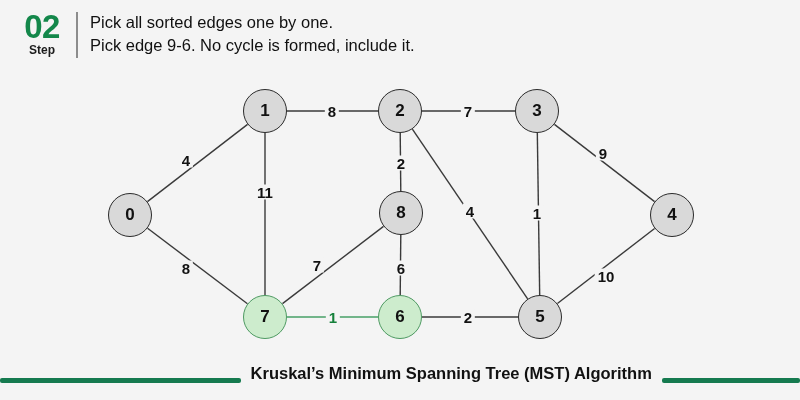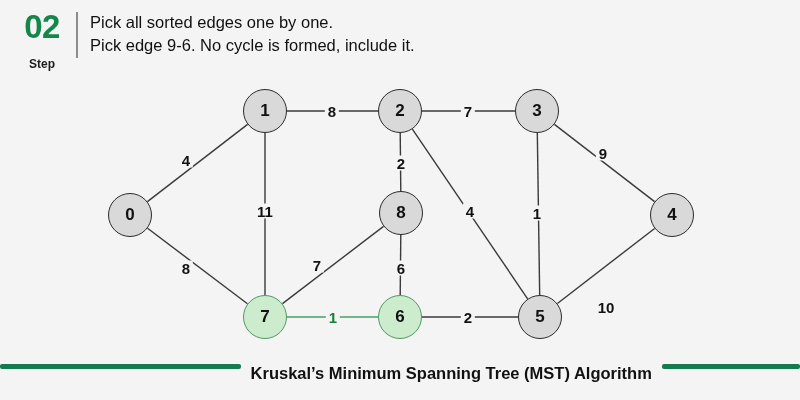--- a/index.html
+++ b/index.html
@@ -20,21 +20,21 @@
   .step-badge{
     display:flex;flex-direction:column;align-items:center;
     width:56px;
   }
   .step-num{
     font-size:33px;font-weight:bold;color:#13874a;
     line-height:1.0;letter-spacing:-0.5px;
   }
   .step-word{
     font-size:12px;font-weight:bold;color:#1c1c1c;
-    margin-top:14px;
+    margin-top:0;
   }
   .header-divider{
     width:2px;background:#8c8c8c;
     height:46px;margin:2px 12px 0 6px;
   }
   .header-lines{
     display:flex;flex-direction:column;justify-content:center;
     padding-top:1px;
   }
   .header-line{
@@ -65,21 +65,21 @@
     padding:0 3px;
     transform:translate(-50%,-50%);
     white-space:nowrap;
     line-height:1;
   }
   .elabel.sel{color:#15803a;}
 
   
   .footer{
     position:absolute;left:0;right:0;bottom:16px;
-    display:flex;align-items:flex-start;justify-content:center;
+    display:flex;align-items:flex-end;justify-content:center;
     gap:10px;
   }
   .f-rule{height:5px;background:#157a4f;border-radius:2px;}
   .f-rule.left{width:296px;}
   .f-rule.right{width:170px;}
   .f-text{
     font-size:16.5px;font-weight:bold;color:#111;white-space:nowrap;
   }
 </style>
 </head>
@@ -142,27 +142,27 @@
           <span>7</span>
         </div>
         <div class="node" style="left: 379px; top: 191px;">
           <span>8</span>
         </div>
       </div>
     <div id="label-layer">
         <div class="elabel" style="left: 186px; top: 160px;">4</div>
         <div class="elabel" style="left: 186px; top: 268px;">8</div>
         <div class="elabel" style="left: 332px; top: 111px;">8</div>
-        <div class="elabel" style="left: 265px; top: 211px;">11</div>
+        <div class="elabel" style="left: 265px; top: 192px;">11</div>
         <div class="elabel" style="left: 468px; top: 111px;">7</div>
         <div class="elabel" style="left: 401px; top: 163px;">2</div>
         <div class="elabel" style="left: 470px; top: 211px;">4</div>
         <div class="elabel" style="left: 537px; top: 213px;">1</div>
         <div class="elabel" style="left: 603px; top: 153px;">9</div>
-        <div class="elabel" style="left: 606px; top: 276px; margin-top: 31px;">10</div>
+        <div class="elabel" style="left: 606px; top: 276px;">10</div>
         <div class="elabel" style="left: 468px; top: 317px;">2</div>
         <div class="elabel" style="left: 401px; top: 268px;">6</div>
         <div class="elabel" style="left: 317px; top: 265px;">7</div>
         <div class="elabel sel" style="left: 333px; top: 317px;">1</div>
       </div>
   </div>
 
   <div class="footer">
     <div class="f-rule left"></div>
     <div class="f-text">Kruskal’s Minimum Spanning Tree (MST) Algorithm</div>

